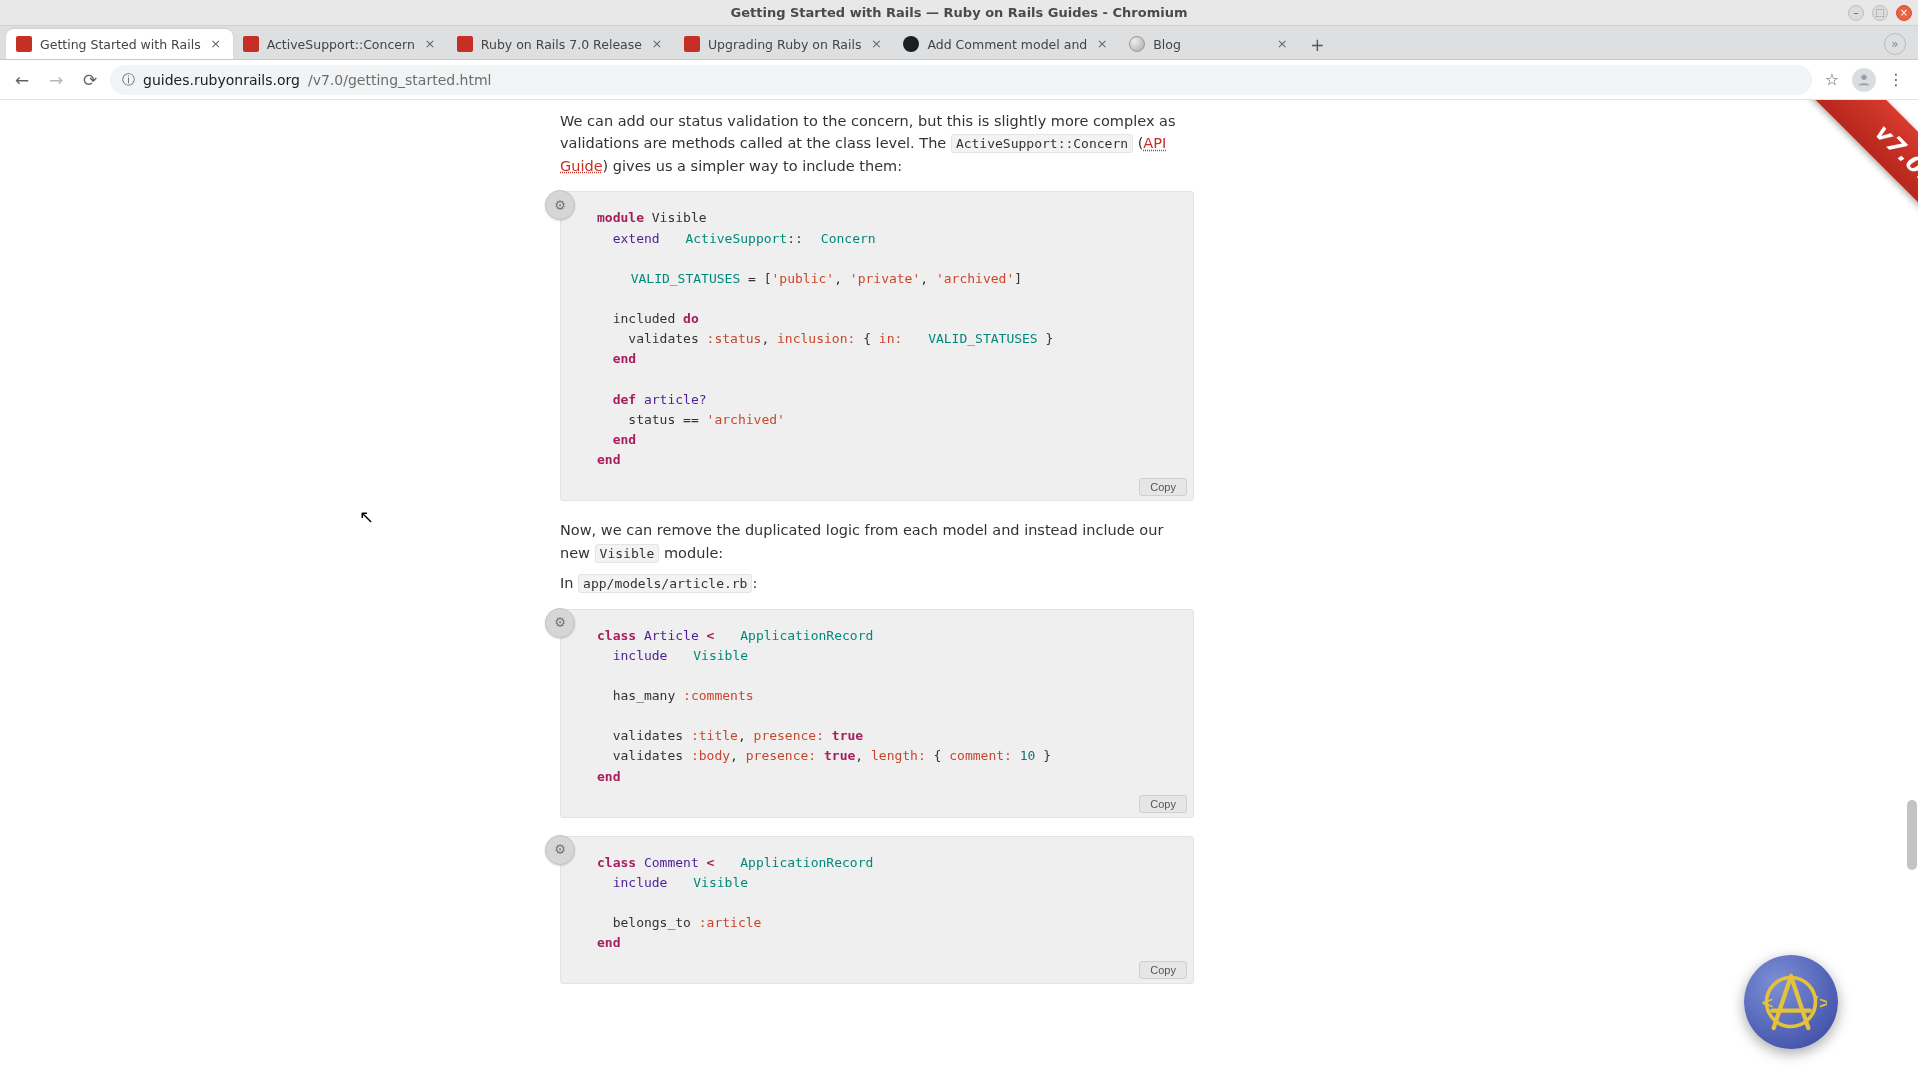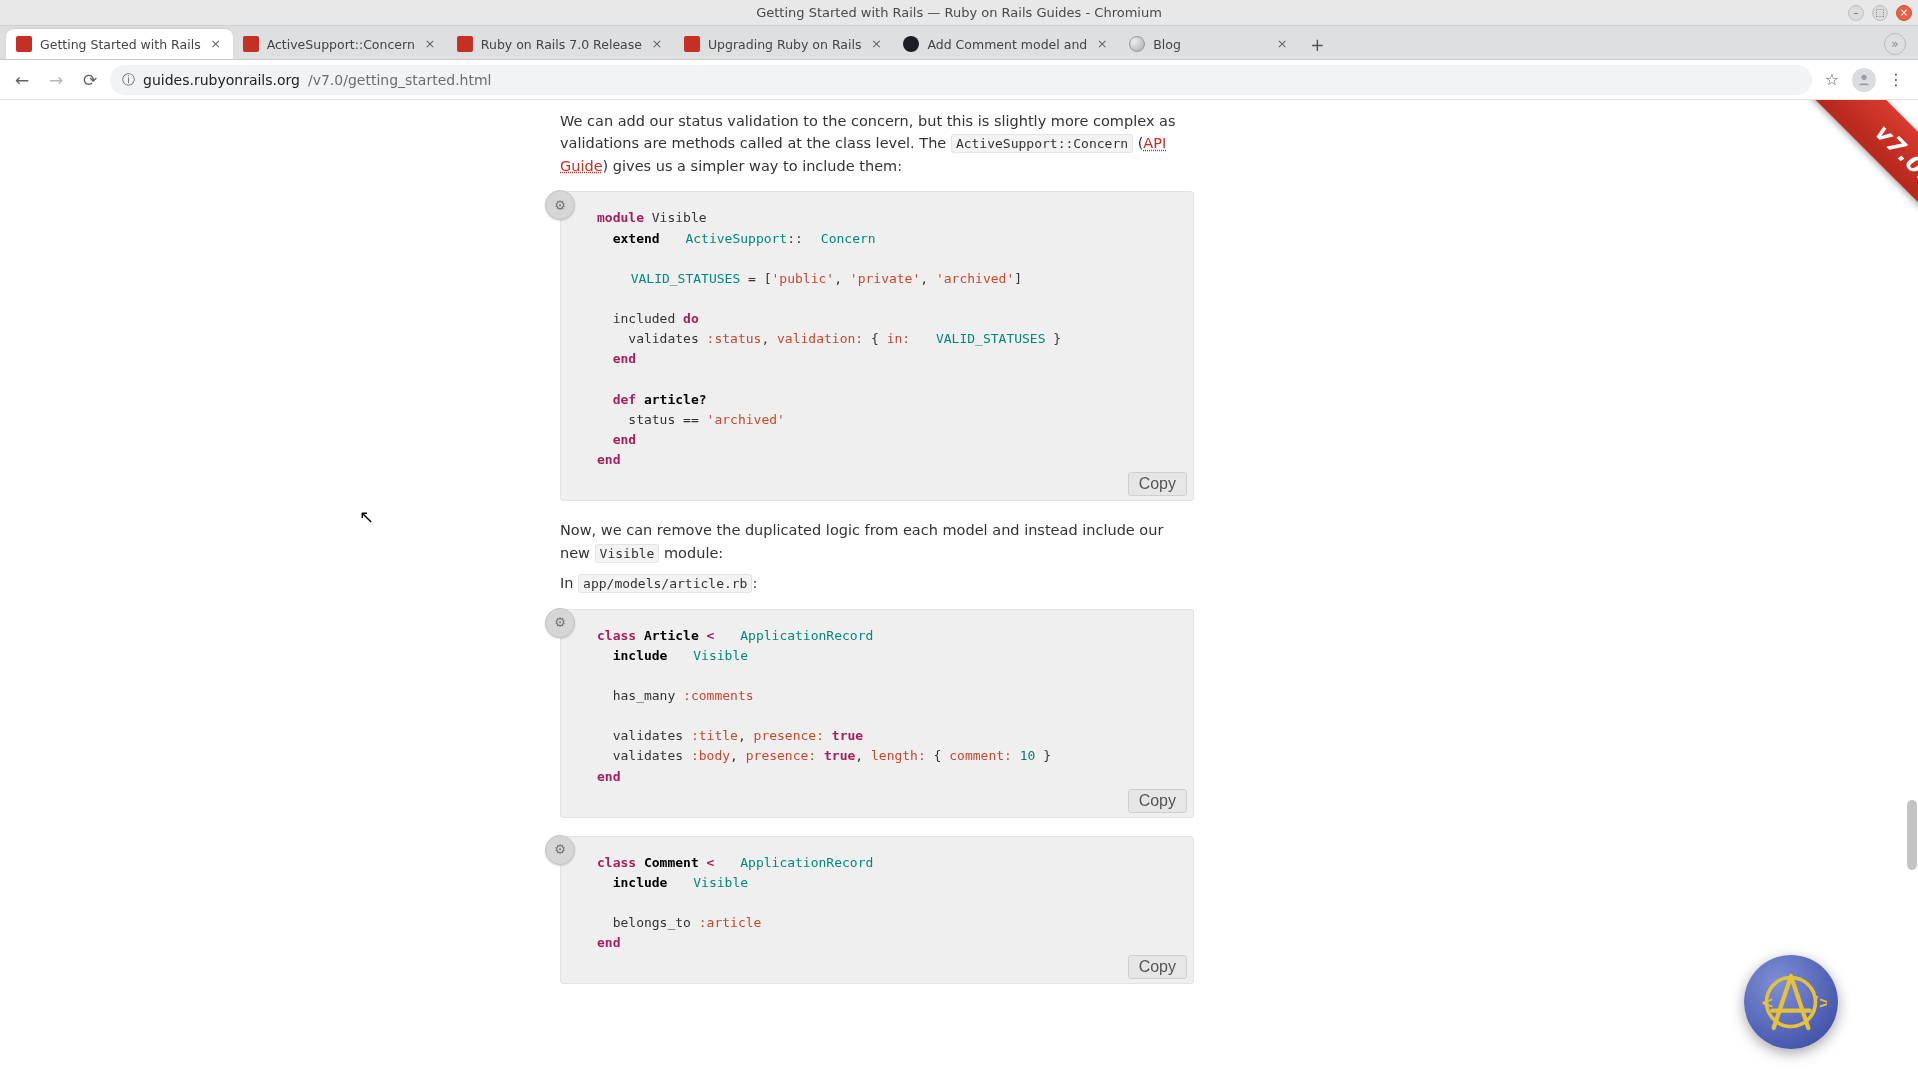--- a/index.html
+++ b/index.html
@@ -3,21 +3,21 @@
 <meta charset="utf-8">
 <style>
   * { box-sizing: border-box; margin: 0; padding: 0; }
   html, body { width: 1918px; height: 1079px; overflow: hidden; font-family: "DejaVu Sans", "Liberation Sans", Arial, sans-serif; background: #fff; }
 
   
   .titlebar {
     height: 26px; background: #e8e8e8; display: flex; align-items: center;
     border-bottom: 1px solid #d0d0d0; position: relative;
   }
-  .titlebar .title { flex: 1; text-align: center; font-size: 13px; color: #4a4a4a; font-weight: 400; }
+  .titlebar .title { flex: 1; text-align: center; font-size: 13px; color: #4a4a4a; font-weight: 700; }
   .window-controls { position: absolute; right: 6px; display: flex; gap: 8px; align-items: center; }
   .win-btn { width: 16px; height: 16px; border-radius: 50%; display: inline-flex; align-items: center; justify-content: center; font-size: 10px; color: #555; }
   .win-min, .win-max { background: #dcdcdc; border: 1px solid #bfbfbf; }
   .win-close { background: #e96245; border: 1px solid #d24f33; color: #fff; }
 
   
   .tabstrip {
     height: 34px; background: #dedfe1; display: flex; align-items: flex-end;
     padding: 0 6px; gap: 0; border-bottom: 1px solid #c8c8c8;
   }
@@ -83,27 +83,27 @@
   .codeblock .gear {
     position: absolute; left: -16px; top: -2px; width: 30px; height: 30px;
     background: #d6d6d6; border: 1px solid #c4c4c4; border-radius: 50%;
     display: flex; align-items: center; justify-content: center;
     color: #7a7a7a; font-size: 16px;
     box-shadow: 0 1px 2px rgba(0,0,0,0.15);
   }
   .codeblock .copy {
     position: absolute; right: 6px; bottom: 4px;
     background: #e6e6e6; border: 1px solid #cfcfcf; border-radius: 3px;
-    padding: 2px 10px; font-family: Arial, sans-serif; font-size: 16px; color: #555;
+    padding: 2px 10px; font-family: Arial, sans-serif; font-size: 11px; color: #555;
   }
   .codeblock pre { white-space: pre; }
 
   
   .k  { color: #a71d5d; font-weight: bold; text-align: center; }   
-  .kb { color: #000000; font-weight: bold; }                      
+  .kb { color: #4c1d95; font-weight: normal; }                      
   .ncc{ color: #00897b; margin-left: 18px; }                      
   .s  { color: #c9462c; }                      
   .mi { color: #0f766e; }
   .bool { color: #a71d5d; font-weight: bold; }
   .sym  { color: #c9462c; }
 
   
   .ribbon {
     position: absolute; top: -10px; right: -70px; width: 220px; height: 160px;
     pointer-events: none;
@@ -217,21 +217,21 @@
     </p>
 
     <div class="codeblock">
       <div class="gear">⚙</div>
 <pre><span class="k">module</span><span> Visible</span>
   <span class="kb">extend</span><span class="ncc"> ActiveSupport</span><span>::</span><span class="ncc">Concern</span>
 
   <span class="ncc">VALID_STATUSES</span><span> = [</span><span class="s">'public'</span><span>, </span><span class="s">'private'</span><span>, </span><span class="s">'archived'</span><span>]</span>
 
   <span>included </span><span class="k">do</span>
-    <span>validates </span><span class="sym">:status</span><span>, </span><span class="sym">validation:</span><span> { </span><span class="sym">in:</span><span> </span><span class="ncc">VALID_STATUSES</span><span> }</span>
+    <span>validates </span><span class="sym">:status</span><span>, </span><span class="sym">inclusion:</span><span> { </span><span class="sym">in:</span><span> </span><span class="ncc">VALID_STATUSES</span><span> }</span>
   <span class="k">end</span>
 
   <span class="k">def</span><span class="kb"> article?</span>
     <span>status == </span><span class="s">'archived'</span>
   <span class="k">end</span>
 <span class="k">end</span></pre>
       <button class="copy">Copy</button>
     </div>
 
     <p>

